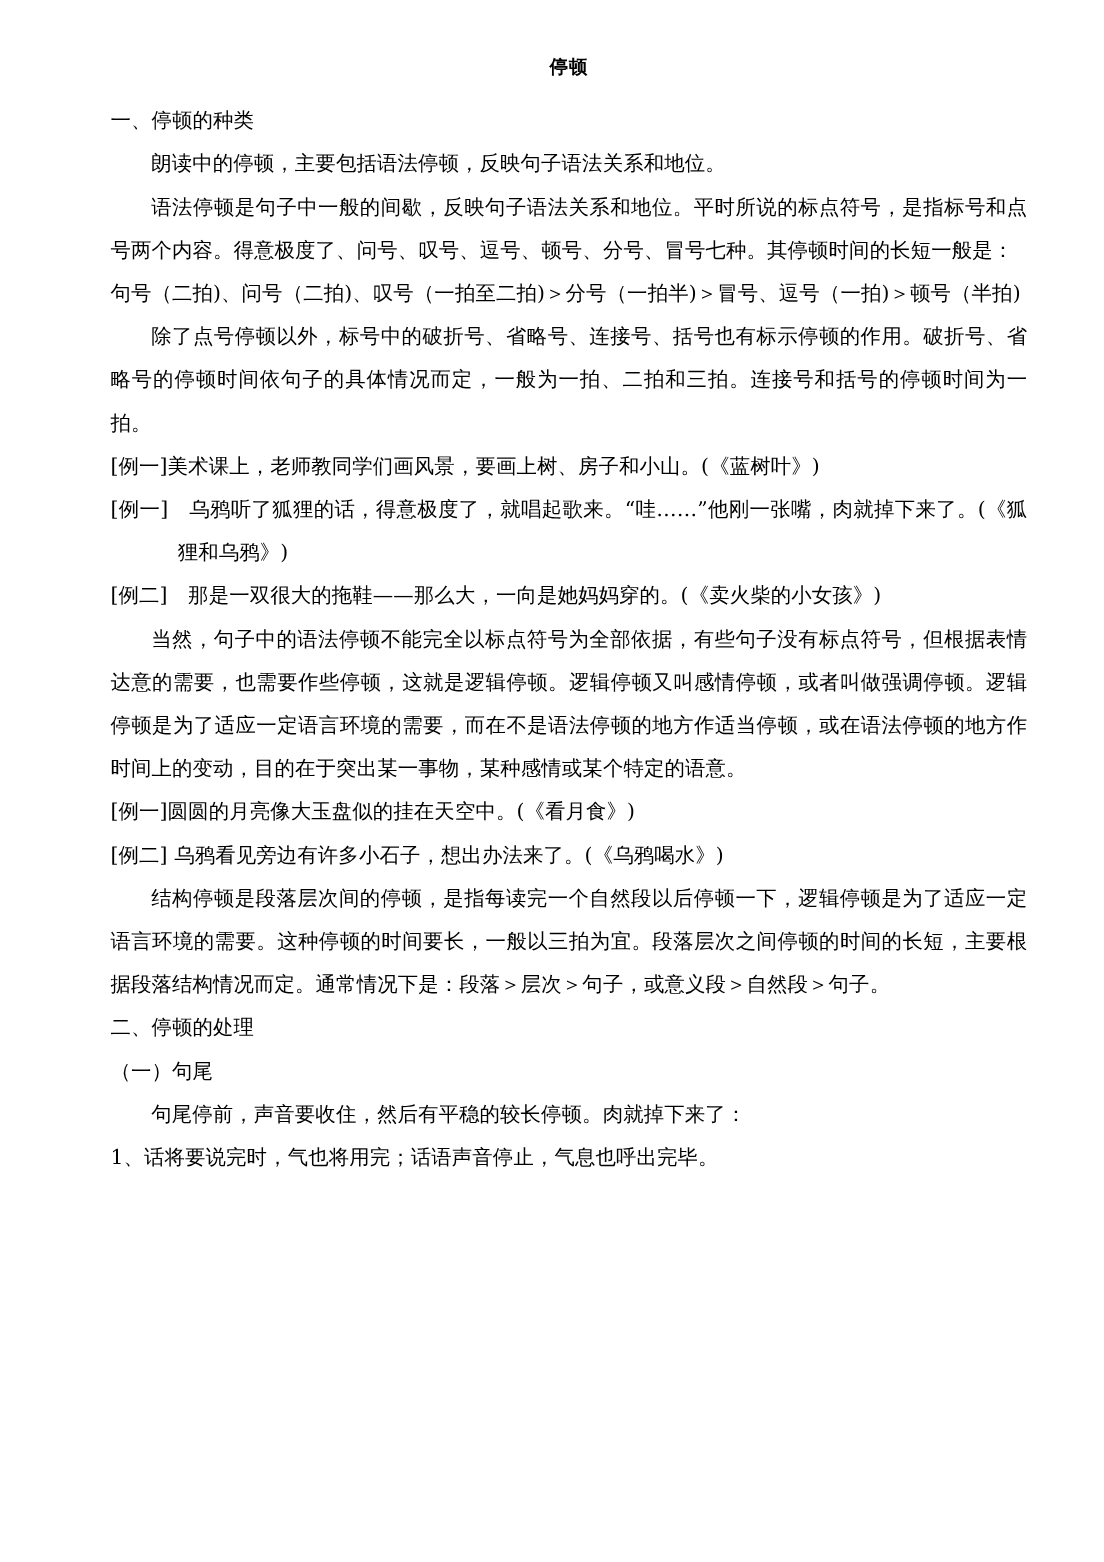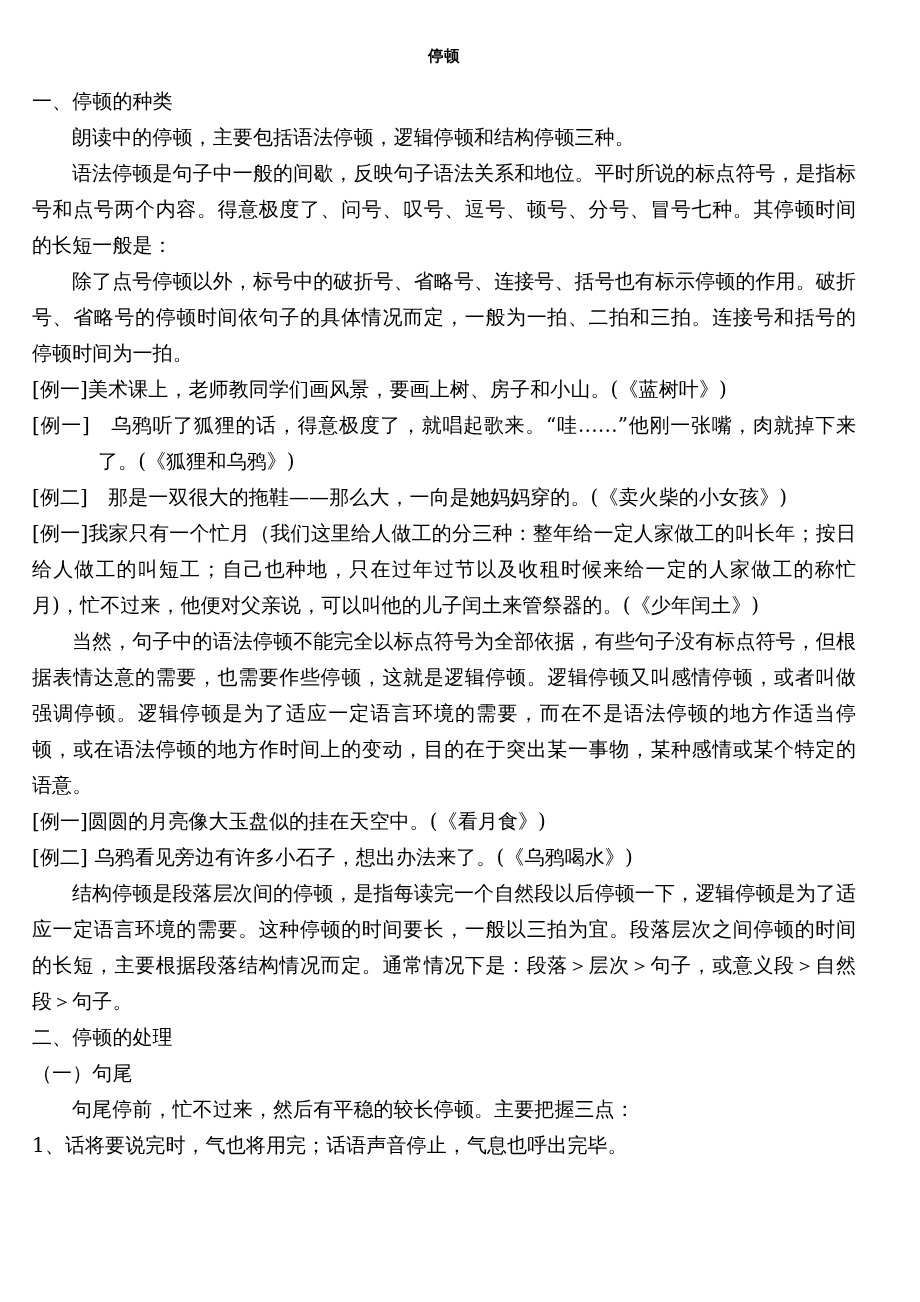--- a/index.html
+++ b/index.html
@@ -12,35 +12,35 @@
     height: 1302px;
     font-family: "DejaVu Serif", "Liberation Serif", serif;
     color: #000000;
     -webkit-font-smoothing: antialiased;
   }
   #page {
     position: relative;
     width: 920px;
     height: 1302px;
     box-sizing: border-box;
-    padding: 44px 64px 0 32px;
+    padding: 44px 64px 0 92px;
     background: #ffffff;
     overflow: hidden;
   }
   .doc-title {
     text-align: center;
     font-size: 15.5px;
     font-weight: bold;
     line-height: 1.6;
     margin: 0 0 14px 0;
     letter-spacing: 0.5px;
     font-family: "DejaVu Sans", "Liberation Sans", sans-serif;
   }
   .para {
-    font-size: 20px;
+    font-size: 17px;
     line-height: 36px;
     margin: 0;
     text-align: justify;
     text-justify: inter-ideograph;
     word-break: break-all;
     letter-spacing: 0.1px;
   }
   .indent {
     text-indent: 2em;
   }
@@ -51,30 +51,30 @@
 </style>
 </head>
 <body>
 
 <div id="page">
 
   <h1 class="doc-title">停顿</h1>
 
   <div id="body-content">
       <p class="para">一、停顿的种类</p>
-      <p class="para indent">朗读中的停顿，主要包括语法停顿，逻辑停顿和结构停顿三种。</p>
+      <p class="para indent">朗读中的停顿，主要包括语法停顿，反映句子语法关系和地位。</p>
       <p class="para indent">语法停顿是句子中一般的间歇，反映句子语法关系和地位。平时所说的标点符号，是指标号和点号两个内容。得意极度了、问号、叹号、逗号、顿号、分号、冒号七种。其停顿时间的长短一般是：</p>
+      <p class="para">句号（二拍)、问号（二拍)、叹号（一拍至二拍)＞分号（一拍半)＞冒号、逗号（一拍)＞顿号（半拍)</p>
       <p class="para indent">除了点号停顿以外，标号中的破折号、省略号、连接号、括号也有标示停顿的作用。破折号、省略号的停顿时间依句子的具体情况而定，一般为一拍、二拍和三拍。连接号和括号的停顿时间为一拍。</p>
       <p class="para">[例一]美术课上，老师教同学们画风景，要画上树、房子和小山。(《蓝树叶》)</p>
       <p class="para hang">[例一]　乌鸦听了狐狸的话，得意极度了，就唱起歌来。“哇……”他刚一张嘴，肉就掉下来了。(《狐狸和乌鸦》)</p>
       <p class="para">[例二]　那是一双很大的拖鞋——那么大，一向是她妈妈穿的。(《卖火柴的小女孩》)</p>
-      <p class="para">[例一]我家只有一个忙月（我们这里给人做工的分三种：整年给一定人家做工的叫长年；按日给人做工的叫短工；自己也种地，只在过年过节以及收租时候来给一定的人家做工的称忙月)，忙不过来，他便对父亲说，可以叫他的儿子闰土来管祭器的。(《少年闰土》)</p>
       <p class="para indent">当然，句子中的语法停顿不能完全以标点符号为全部依据，有些句子没有标点符号，但根据表情达意的需要，也需要作些停顿，这就是逻辑停顿。逻辑停顿又叫感情停顿，或者叫做强调停顿。逻辑停顿是为了适应一定语言环境的需要，而在不是语法停顿的地方作适当停顿，或在语法停顿的地方作时间上的变动，目的在于突出某一事物，某种感情或某个特定的语意。</p>
       <p class="para">[例一]圆圆的月亮像大玉盘似的挂在天空中。(《看月食》)</p>
       <p class="para">[例二] 乌鸦看见旁边有许多小石子，想出办法来了。(《乌鸦喝水》)</p>
       <p class="para indent">结构停顿是段落层次间的停顿，是指每读完一个自然段以后停顿一下，逻辑停顿是为了适应一定语言环境的需要。这种停顿的时间要长，一般以三拍为宜。段落层次之间停顿的时间的长短，主要根据段落结构情况而定。通常情况下是：段落＞层次＞句子，或意义段＞自然段＞句子。</p>
       <p class="para">二、停顿的处理</p>
       <p class="para">（一）句尾</p>
-      <p class="para indent">句尾停前，忙不过来，然后有平稳的较长停顿。主要把握三点：</p>
+      <p class="para indent">句尾停前，声音要收住，然后有平稳的较长停顿。肉就掉下来了：</p>
       <p class="para">1、话将要说完时，气也将用完；话语声音停止，气息也呼出完毕。</p>
     </div>
 
 </div>
 
 </body></html>

